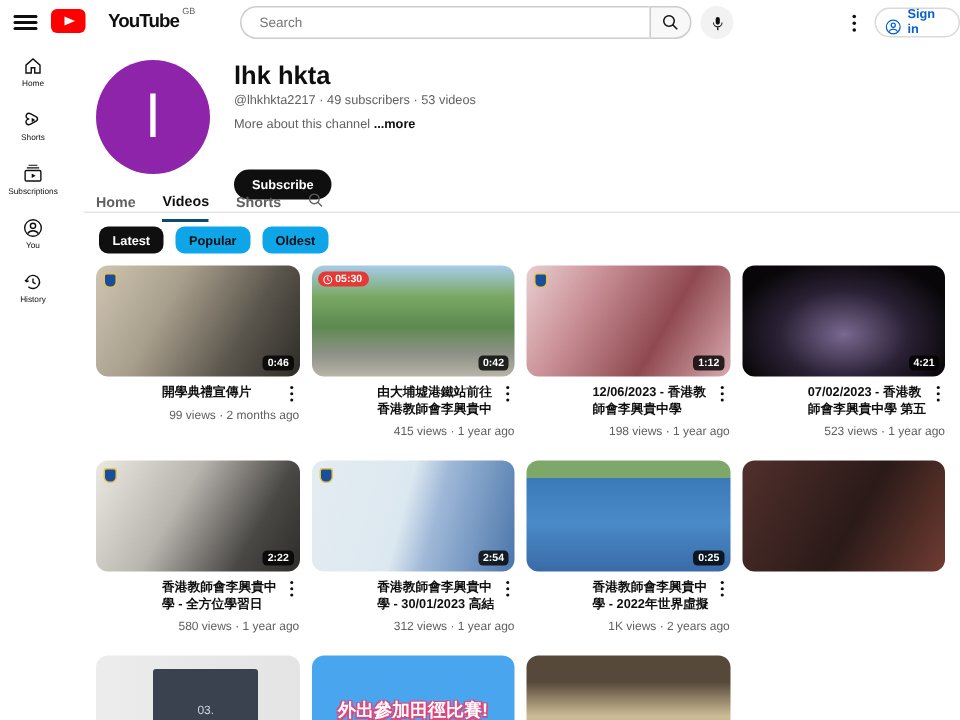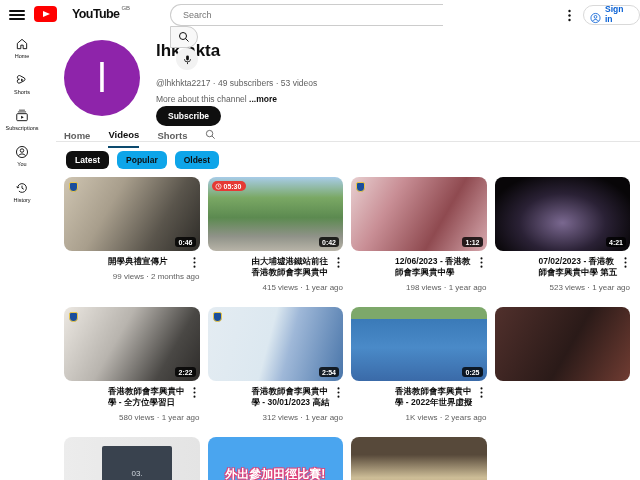--- a/index.html
+++ b/index.html
@@ -11,21 +11,21 @@
     display:flex; align-items:center; }
   .hamburger { position:absolute; left:8px; top:7px; width:18px; height:16px; display:flex;
     flex-direction:column; justify-content:space-between; padding:3px 1px; cursor:pointer; }
   .hamburger span { display:block; height:1.6px; background:#0f0f0f; border-radius:1px; }
   .logo-wrap { position:absolute; left:34px; top:6px; display:flex; align-items:flex-start; cursor:pointer; }
   .logo-mark { width:23px; height:16px; background:#ff0000; border-radius:4px; position:relative; }
   .logo-mark:after { content:""; position:absolute; left:9px; top:4.5px; border-left:7px solid #fff;
     border-top:3.5px solid transparent; border-bottom:3.5px solid transparent; }
   .logo-text { font-size:12.5px; font-weight:bold; letter-spacing:-0.6px; margin-left:15px; line-height:16px; }
   .logo-region { font-size:6px; color:#606060; margin-left:2px; margin-top:-1px; }
-  .search-area { position:absolute; left:170px; top:4px; display:flex; align-items:flex-start;flex-direction:column; }
+  .search-area { position:absolute; left:160px; top:4px; display:flex; align-items:center; }
   .search-box { width:273px; height:22px; border:1px solid #ccc; border-right:none;
     border-radius:11px 0 0 11px; display:flex; align-items:center; padding-left:12px; }
   .search-box input { border:none; outline:none; font-size:9px; width:240px; color:#0f0f0f;
     font-family:"Liberation Sans",sans-serif; background:transparent; }
   .search-btn { width:28px; height:22px; border:1px solid #ccc; background:#f8f8f8;
     border-radius:0 11px 11px 0; display:flex; align-items:center; justify-content:center; cursor:pointer; }
   .mic-btn { width:22px; height:22px; border-radius:50%; background:#f2f2f2; margin-left:6px;
     display:flex; align-items:center; justify-content:center; cursor:pointer; }
   .dots-btn { position:absolute; left:561px; top:7px; width:16px; height:16px; display:flex;
     align-items:center; justify-content:center; cursor:pointer; }
@@ -40,24 +40,24 @@
   .side-item svg { display:block; }
   .side-label { font-size:5.5px; color:#0f0f0f; }
 
   
   .channel { position:absolute; left:64px; top:40px; display:flex; }
   .avatar { width:76px; height:76px; border-radius:50%; background:#8e24aa; position:relative; flex:0 0 auto; }
   .avatar-letter { position:absolute; left:0; top:0; width:100%; height:100%; display:flex;
     align-items:center; justify-content:center; color:#fff; font-size:40px; font-weight:400; }
   .channel-info { margin-left:16px; padding-top:2px; }
   .channel-name { font-size:17px; font-weight:bold; line-height:1.1; }
-  .channel-meta { font-size:8.5px; color:#606060; margin-top:17px; }
+  .channel-meta { font-size:8.5px; color:#606060; margin-top:0; }
   .channel-about { font-size:8.5px; color:#606060; margin-top:6px; }
   .channel-about b { color:#0f0f0f; }
-  .subscribe-btn { margin-top:2px; display:inline-block; background:#0f0f0f; color:#fff;
+  .subscribe-btn { margin-top:26px; display:inline-block; background:#0f0f0f; color:#fff;
     font-size:8.5px; font-weight:bold; padding:5px 12px; border-radius:999px; cursor:pointer; }
 
   
   .tabs { position:absolute; left:64px; top:126px; display:flex; align-items:center; gap:18px; }
   .tab { font-size:9.5px; font-weight:bold; color:#606060; padding-bottom:6px; cursor:pointer; }
   .tab.active { color:#0f0f0f; border-bottom:2px solid #0c4a6e; }
   .tab-search { padding-bottom:6px; cursor:pointer; }
   .tabs-divider { position:absolute; left:56px; top:141px; width:584px; height:1px; background:#e5e5e5; }
 
   

